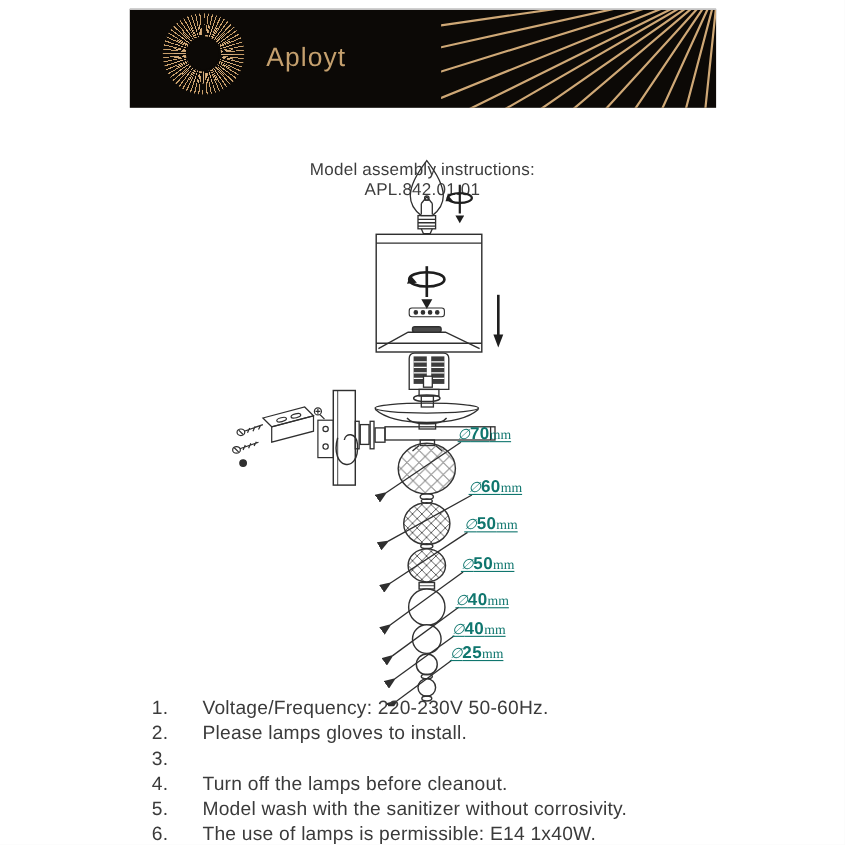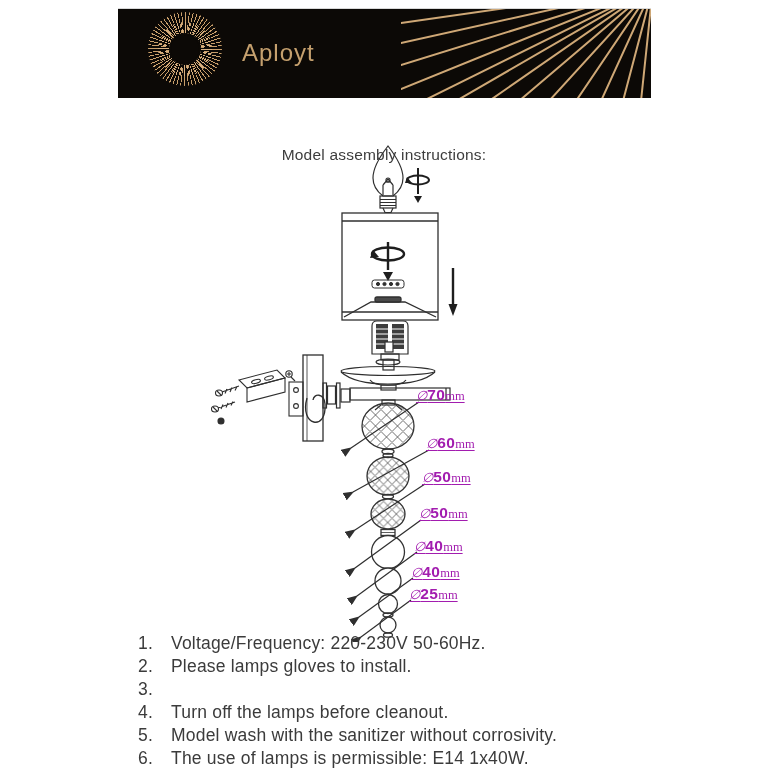--- a/index.html
+++ b/index.html
@@ -19,31 +19,31 @@
          letter-spacing:1px;line-height:40px;}
   .rays{position:absolute;right:0;top:0;}
 
   
   .title-block{position:absolute;left:0;top:102px;width:768px;text-align:center;color:#3d3d3d;margin-top:44px;}
   .title-line{font-size:15.5px;font-weight:500;line-height:18px;letter-spacing:.2px;}
 
   
   .diagram{position:absolute;left:205px;top:140px;width:300px;height:502px;}
   .diagram svg{position:absolute;left:0;top:0;}
-  .dim{position:absolute;white-space:nowrap;color:#a21caf;text-decoration:underline;
+  .dim{position:absolute;white-space:nowrap;color:#0f766e;text-decoration:underline;
        text-underline-offset:2px;line-height:16px;}
   .dim .sym{font-family:"Liberation Serif",serif;font-style:italic;font-size:13px;}
   .dim .val{font-weight:700;font-size:15.5px;letter-spacing:.3px;}
   .dim .unit{font-family:"Liberation Serif",serif;font-size:12.5px;}
 
   
   .instructions{position:absolute;left:138px;top:632px;width:600px;color:#3b3b3b;}
   .inst-row{display:flex;font-size:17.5px;font-weight:500;line-height:23px;letter-spacing:.2px;}
   .inst-row .num{width:24px;flex:0 0 24px;}
-  .inst-row .txt{margin-left:9px;}
+  .inst-row .txt{margin-left:22px;}
 </style>
 </head>
 <body>
 
 <div class="sheet">
 
   <div class="banner">
     <div class="logo"></div>
     <div class="brand">Aployt</div>
     <svg class="rays" width="250" height="89" viewBox="0 0 250 89">
@@ -60,20 +60,21 @@
         <line x1="252" y1="-22" x2="175" y2="92"></line>
         <line x1="252" y1="-22" x2="200" y2="92"></line>
         <line x1="252" y1="-22" x2="222" y2="92"></line>
         <line x1="252" y1="-22" x2="240" y2="92"></line>
       </g>
     </svg>
   </div>
 
   <div class="title-block">
     <div class="title-line">Model assembly instructions:</div>
+    <div class="title-line">APL.842.01.01</div>
   </div>
 
   <div class="diagram">
     <svg width="300" height="502" viewBox="0 0 300 502" fill="none">
       <defs>
         <pattern id="fcA" patternUnits="userSpaceOnUse" width="11" height="11">
           <path d="M0,5.5 L5.5,0 L11,5.5 L5.5,11 Z" stroke="#4a4a4a" stroke-width="0.8" fill="none"></path>
         </pattern>
         <pattern id="fcB" patternUnits="userSpaceOnUse" width="8.5" height="8.5">
           <path d="M0,4.25 L4.25,0 L8.5,4.25 L4.25,8.5 Z" stroke="#4a4a4a" stroke-width="0.8" fill="none"></path>

